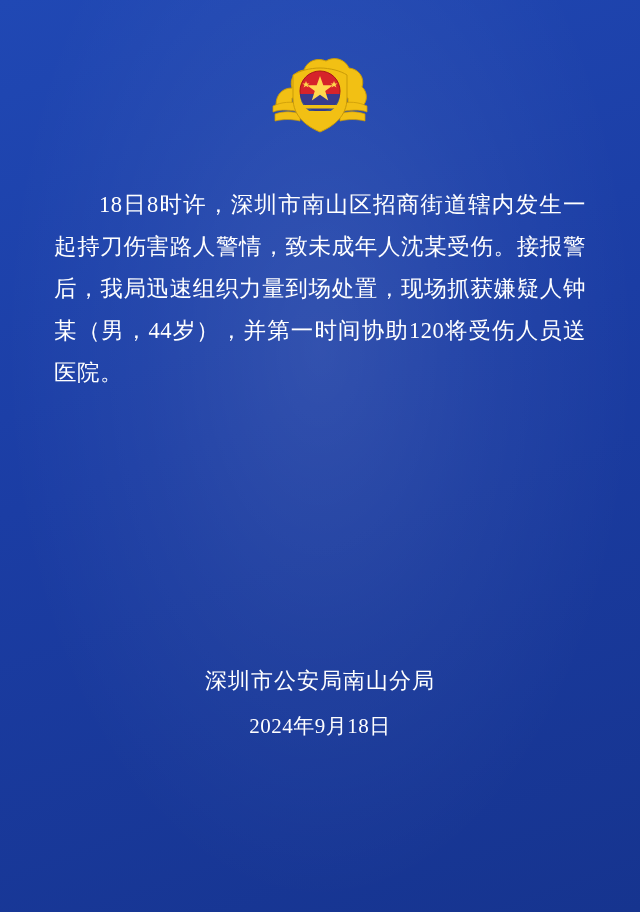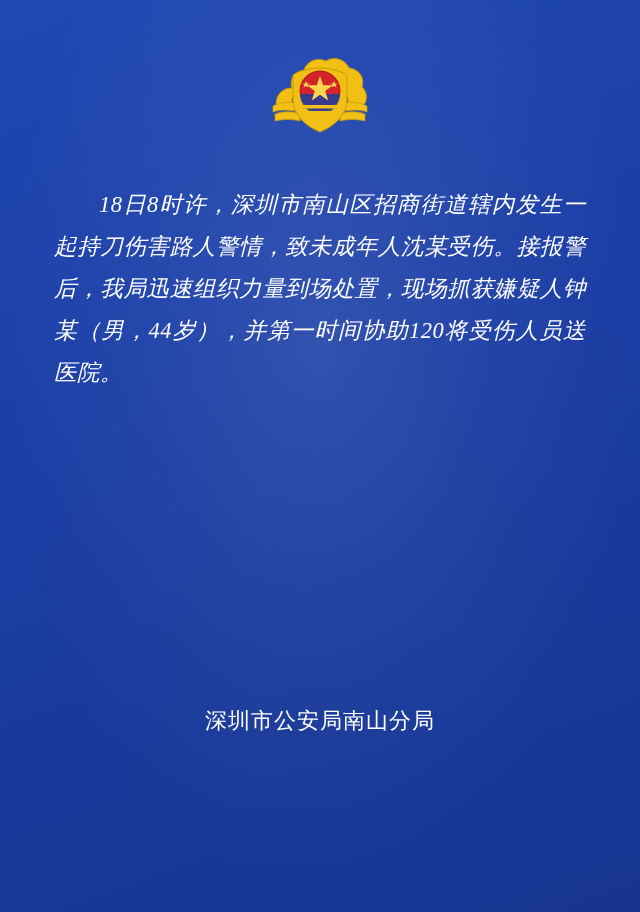--- a/index.html
+++ b/index.html
@@ -49,37 +49,36 @@
     letter-spacing: 16px;
     text-indent: 16px;
     line-height: 1.15;
     font-family: "Liberation Serif", "DejaVu Serif", serif;
     text-shadow: 0 2px 3px rgba(0,0,0,0.35);
   }
   
   .body-text {
     margin-top: 34px;
     padding: 0 6px;
-    font-style: italic;
   }
   .para {
     font-size: 22.5px;
     line-height: 42px;
     text-align: justify;
     text-justify: inter-ideograph;
     text-indent: 2em;
     margin: 0 0 6px 0;
     letter-spacing: 0.5px;
   }
   
   .signature {
     position: absolute;
     left: 0;
     right: 0;
-    bottom: 160px;
+    bottom: 172px;
     text-align: center;
   }
   .sig-org {
     font-size: 22px;
     letter-spacing: 1px;
     margin-bottom: 16px;
   }
   .sig-date {
     font-size: 21px;
     letter-spacing: 0.5px;
@@ -120,15 +119,16 @@
     </div>
   </div>
 
 
   <div class="body-text">
     <p class="para">18日8时许，深圳市南山区招商街道辖内发生一起持刀伤害路人警情，致未成年人沈某受伤。接报警后，我局迅速组织力量到场处置，现场抓获嫌疑人钟某（男，44岁），并第一时间协助120将受伤人员送医院。</p>
   </div>
 
   <div class="signature">
     <div class="sig-org">深圳市公安局南山分局</div>
+    <div class="sig-date">2024年9月18日</div>
   </div>
 
 </div>
 
 </body></html>

